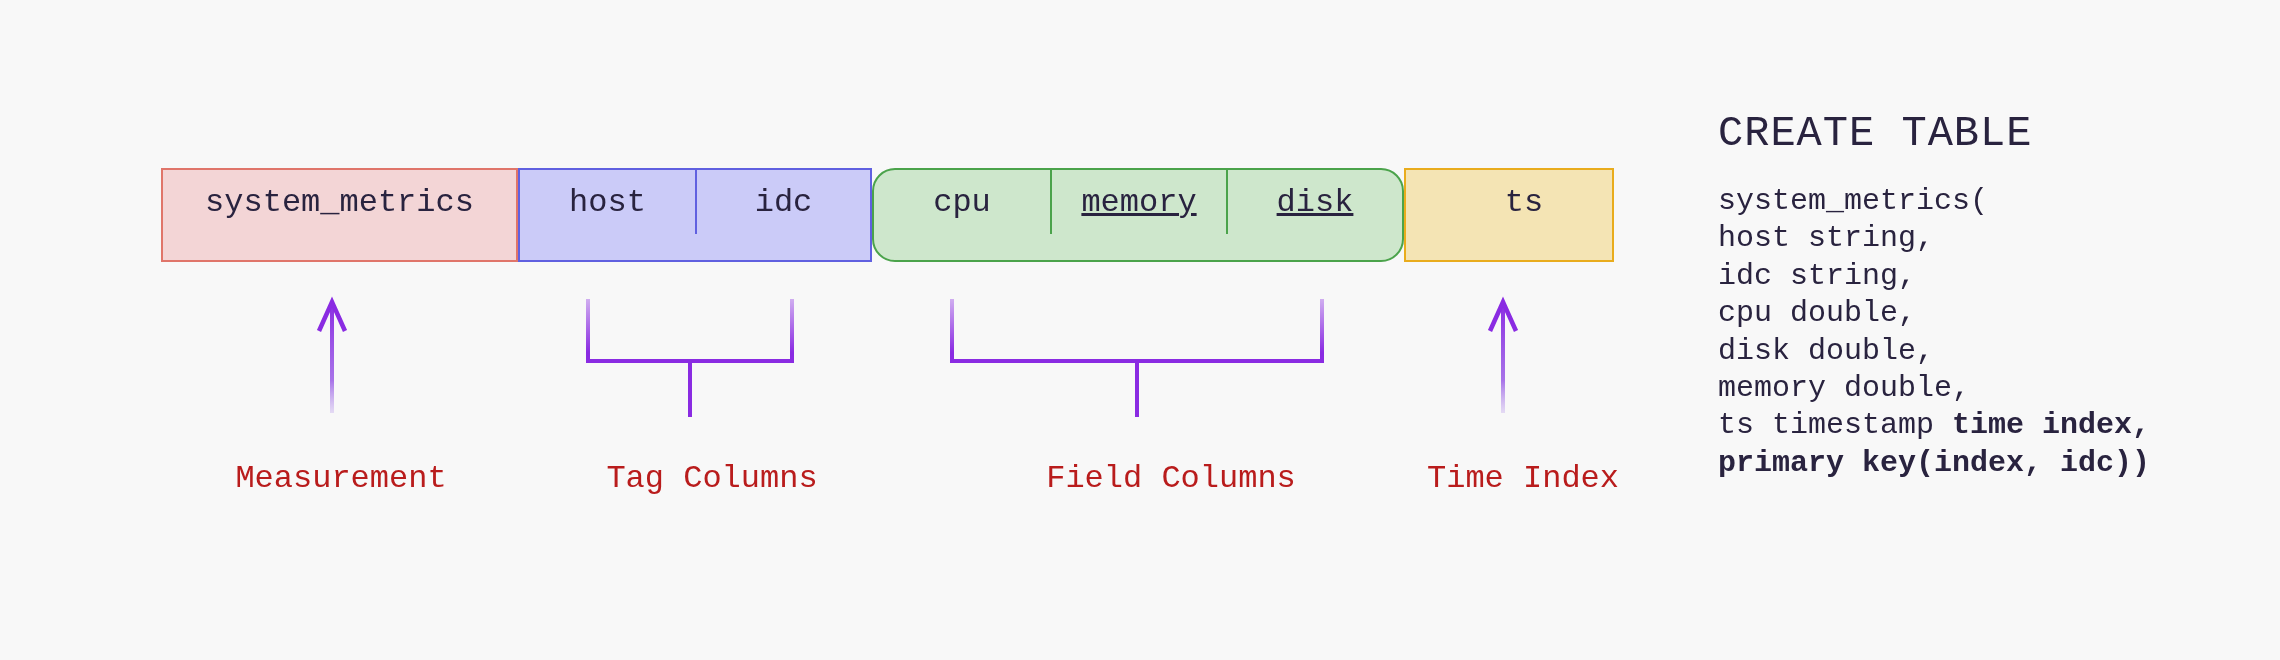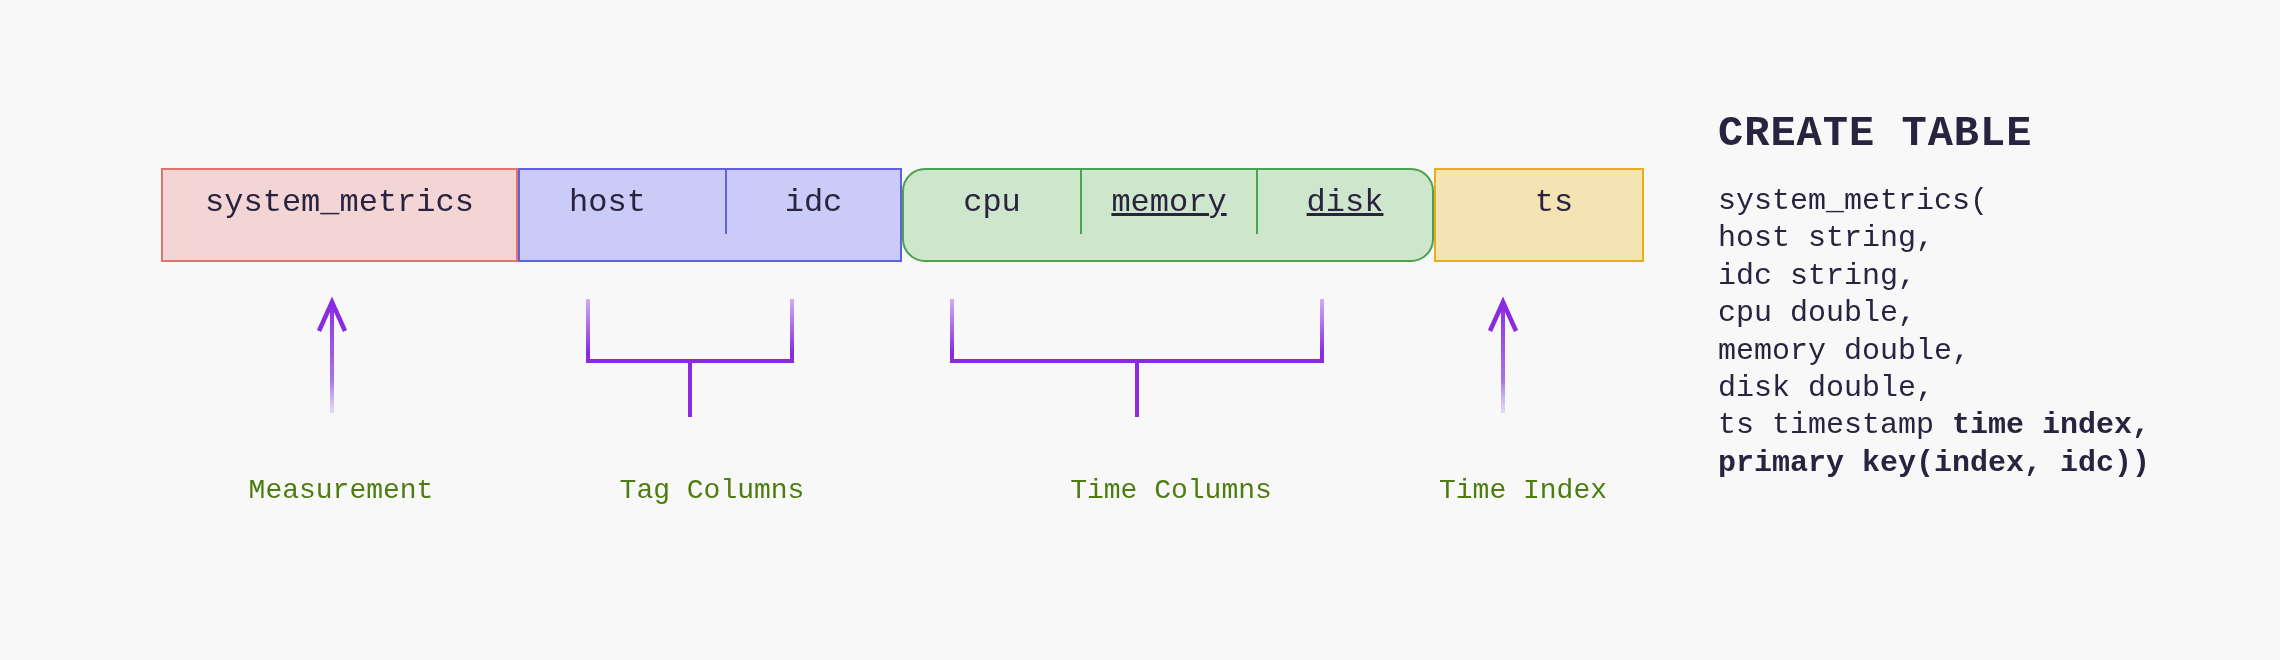--- a/index.html
+++ b/index.html
@@ -17,39 +17,39 @@
     display:flex;align-items:stretch;
   }
   .group{display:flex;box-sizing:border-box;border-style:solid;border-width:2.5px;}
   .cell{
     display:flex;align-items:center;justify-content:center;
     font-size:32px;letter-spacing:0;
     height:64px;box-sizing:border-box;
   }
   .g-measure{border-color:#e0756a;background:#f3d5d6;}
   .g-measure .cell{width:353px;}
-  .g-tag{border-color:#6060e0;background:#cbcbf8;gap:30px;}
+  .g-tag{border-color:#6060e0;background:#cbcbf8;}
   .g-tag .cell{width:175px;}
   .g-tag .cell + .cell{border-left:2.5px solid #6060e0;}
   .g-field{border-color:#4ba34b;background:#cee7cc;border-radius:23px;}
   .g-field .cell{width:176px;}
   .g-field .cell + .cell{border-left:2.5px solid #4ba34b;text-decoration:underline;}
   .g-time{border-color:#e9ac1d;background:#f4e4b4;}
   .g-time .cell{width:176px;margin-left:30px;}
   
   .annot{position:absolute;left:0;top:0;width:2280px;height:660px;}
   
   .cap{
-    position:absolute;top:475px;transform:translateX(-50%);
-    font-size:28px;white-space:nowrap;color:#4d7c0f;
+    position:absolute;top:460px;transform:translateX(-50%);
+    font-size:32px;white-space:nowrap;color:#b91c1c;
   }
   
   .sql{position:absolute;left:1718px;top:110px;}
   .sql-title{
-    font-size:42px;font-weight:bold;letter-spacing:1px;
+    font-size:42px;font-weight:normal;letter-spacing:1px;
     line-height:48px;white-space:nowrap;
   }
   .sql-body{margin-top:25px;font-size:30px;line-height:37.4px;}
   .ln{white-space:pre;}
   .b{font-weight:bold;}
 </style>
 </head>
 <body>
 
 <div class="canvas">
@@ -102,30 +102,30 @@
     </g>
 
     <g>
       <line x1="1503" y1="306" x2="1503" y2="413" stroke="url(#fadeDown)" stroke-width="4"></line>
       <path d="M1490,331 L1503,302 L1516,331" fill="none" stroke="#8a2be2" stroke-width="4.5" stroke-linejoin="miter"></path>
     </g>
   </svg>
 
   <div class="cap" style="left:341px">Measurement</div>
   <div class="cap" style="left:712px">Tag Columns</div>
-  <div class="cap" style="left:1171px">Time Columns</div>
+  <div class="cap" style="left:1171px">Field Columns</div>
   <div class="cap" style="left:1523px">Time Index</div>
 
   <div class="sql">
     <div class="sql-title">CREATE TABLE</div>
     <div class="sql-body">
       <div class="ln"><span>system_metrics(</span></div>
       <div class="ln"><span>host string,</span></div>
       <div class="ln"><span>idc string,</span></div>
       <div class="ln"><span>cpu double,</span></div>
+      <div class="ln"><span>disk double,</span></div>
       <div class="ln"><span>memory double,</span></div>
-      <div class="ln"><span>disk double,</span></div>
       <div class="ln"><span>ts timestamp </span><span class="b">time index,</span></div>
       <div class="ln"><span class="b">primary key(index, idc))</span></div>
     </div>
   </div>
 
 </div>
 
 </body></html>

